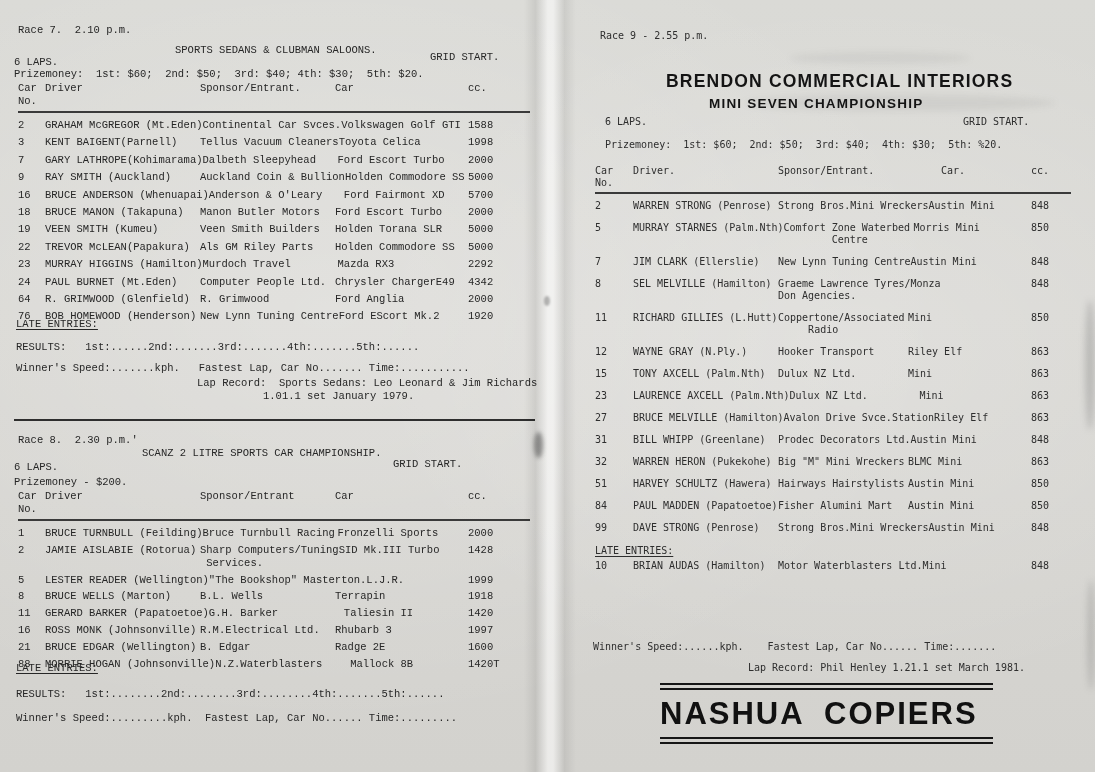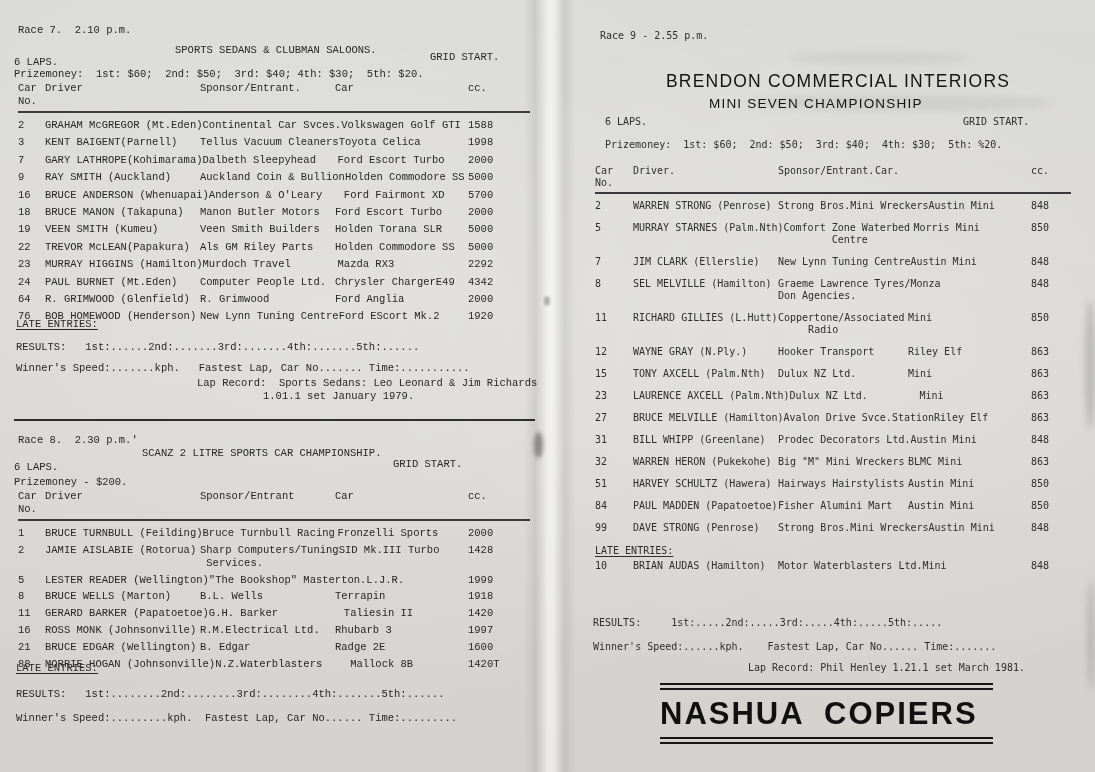--- a/index.html
+++ b/index.html
@@ -21,21 +21,21 @@
   .artifact { position:absolute; border-radius:50%; pointer-events:none; }
 
   
   .tl { position:absolute; font-family:"Liberation Mono", monospace; font-size:10.5px;
         color:#262626; white-space:pre; line-height:13px; }
   
   .tr9 { position:absolute; font-family:"DejaVu Sans Mono", monospace; font-size:10px;
         color:#2e2e2e; white-space:pre; line-height:12px; }
   .underline { text-decoration:underline; text-underline-offset:2px; }
 
-  .headline { position:absolute; font-family:"Liberation Sans", sans-serif; font-weight:normal;
+  .headline { position:absolute; font-family:"Liberation Sans", sans-serif; font-weight:bold;
         color:#141414; white-space:pre;text-align:center; }
   .h-brendon { font-size:17.5px; letter-spacing:1.2px; }
   .h-mini { font-size:13.5px; letter-spacing:1.2px; }
 
   .divider { position:absolute; height:2px; background:#2e2e2e; }
 
   
   .table { position:absolute; }
   .trow { display:flex; align-items:flex-start; }
   .t-left .trow { line-height:13px; margin-bottom:4.4px; font-family:"Liberation Mono", monospace; font-size:10.5px; color:#262626; }
@@ -47,21 +47,21 @@
   .t-right .c-no { width:38px; }
   .c-driver { flex-shrink:0; white-space:pre-wrap; }
   .t-left .c-driver { min-width:155px; }
   .t-right .c-driver { min-width:145px; }
   .c-sponsor { flex-shrink:0; white-space:pre-wrap; }
   .t-left .c-sponsor { min-width:135px; }
   .t-right .c-sponsor { min-width:130px; }
   .t-right .thead .c-sponsor { min-width:97px; }
   .c-car { flex:1 1 120px; min-width:0; white-space:pre-wrap; }
   .t-right .c-car { flex-basis:105px; }
-  .t-right .thead .c-car { flex-basis:138px; }
+  .t-right .thead .c-car { flex-basis:138px;text-align:center; }
   .c-cc { flex:0 0 auto; margin-left:auto; white-space:pre; }
   .t-left .c-cc { width:62px; }
   .t-right .c-cc { width:40px; }
   .t-left { padding-left:4px; width:512px; box-sizing:content-box; }
   .t-right { padding-left:6px; width:476px; box-sizing:content-box; }
   .thead { margin-bottom:0 !important; }
   .rule { border-top:2px solid #3a3a3a; margin:3px 0 6px 0; }
 
   .banner {
     position:absolute; left:660px; top:683px; width:333px;
@@ -405,19 +405,18 @@
         <div class="trow">
           <span class="c-no">10</span>
           <span class="c-driver">BRIAN AUDAS (Hamilton)</span>
           <span class="c-sponsor">Motor Waterblasters Ltd.</span>
           <span class="c-car">Mini</span>
           <span class="c-cc">848</span>
         </div>
       </div>
   </div>
 
-  <div class="tr9" style="left:593px; top:617px;">RESULTS:     1st:.....2nd:.....3rd:.....4th:.....5th:.....</div>
   <div class="tr9" style="left:593px; top:641px;">Winner's Speed:......kph.    Fastest Lap, Car No...... Time:.......</div>
   <div class="tr9" style="left:748px; top:662px;"><span>Lap Record:</span> <span>Phil Henley 1.21.1 set March 1981.</span></div>
 
   <div class="banner">NASHUA COPIERS</div>
 
 </div>
 
 </body></html>

